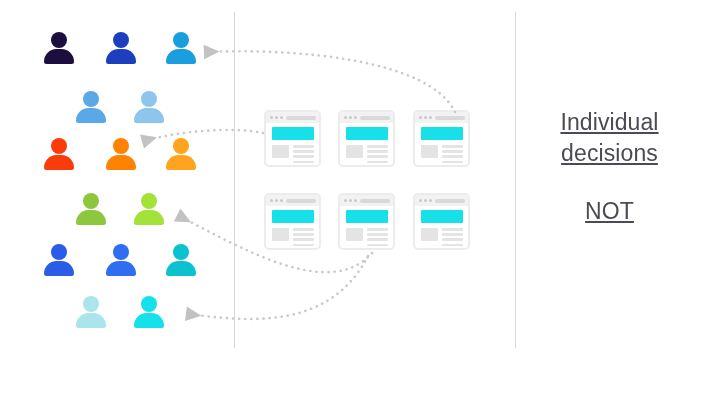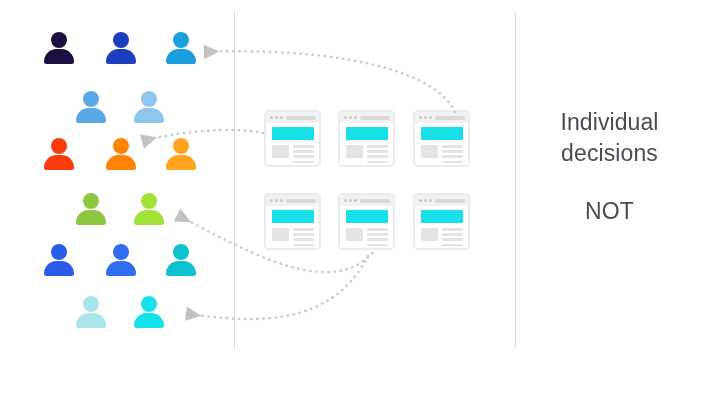--- a/index.html
+++ b/index.html
@@ -332,18 +332,18 @@
       </marker>
     </defs>
     <g id="arrow-paths">
         <path d="M 455,112 C 430,60 300,48 206,52" fill="none" stroke="#c9c9c9" stroke-width="2.6" stroke-linecap="round" stroke-dasharray="0.1 6" marker-end="url(#ah)"></path>
         <path d="M 263,133 C 230,126 175,132 144,141" fill="none" stroke="#c9c9c9" stroke-width="2.6" stroke-linecap="round" stroke-dasharray="0.1 6" marker-end="url(#ah)"></path>
         <path d="M 372,253 C 330,300 245,250 179,216" fill="none" stroke="#c9c9c9" stroke-width="2.6" stroke-linecap="round" stroke-dasharray="0.1 6" marker-end="url(#ah)"></path>
         <path d="M 368,256 C 330,330 250,322 188,314" fill="none" stroke="#c9c9c9" stroke-width="2.6" stroke-linecap="round" stroke-dasharray="0.1 6" marker-end="url(#ah)"></path>
       </g>
   </svg>
 
-  <div id="text-panel" style="color: rgb(75, 75, 83);">
+  <div id="text-panel" style="color: rgb(75, 75, 83); text-decoration: underline;">
     <div class="text-block" id="text-line-1">Individual decisions</div>
     <div class="text-block" id="text-line-2">NOT</div>
   </div>
 
 </div>
 
 </body></html>

